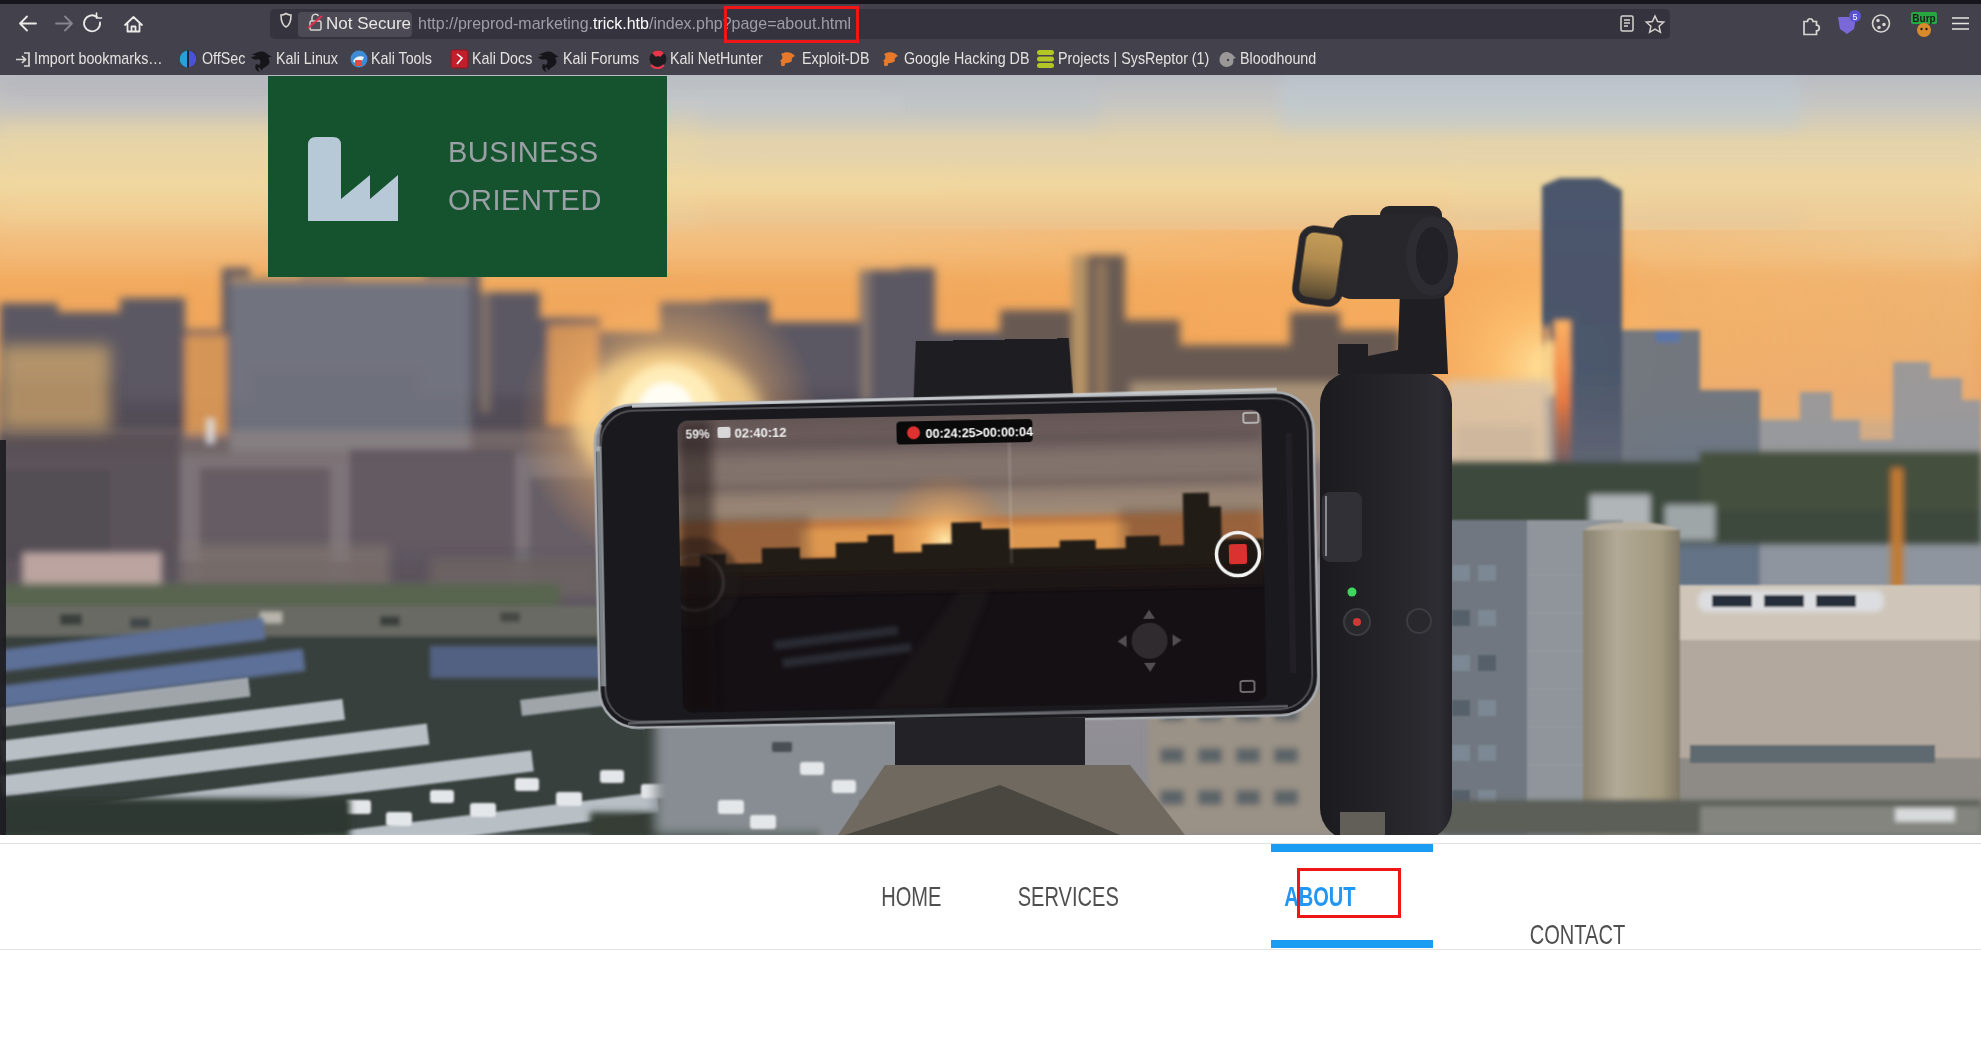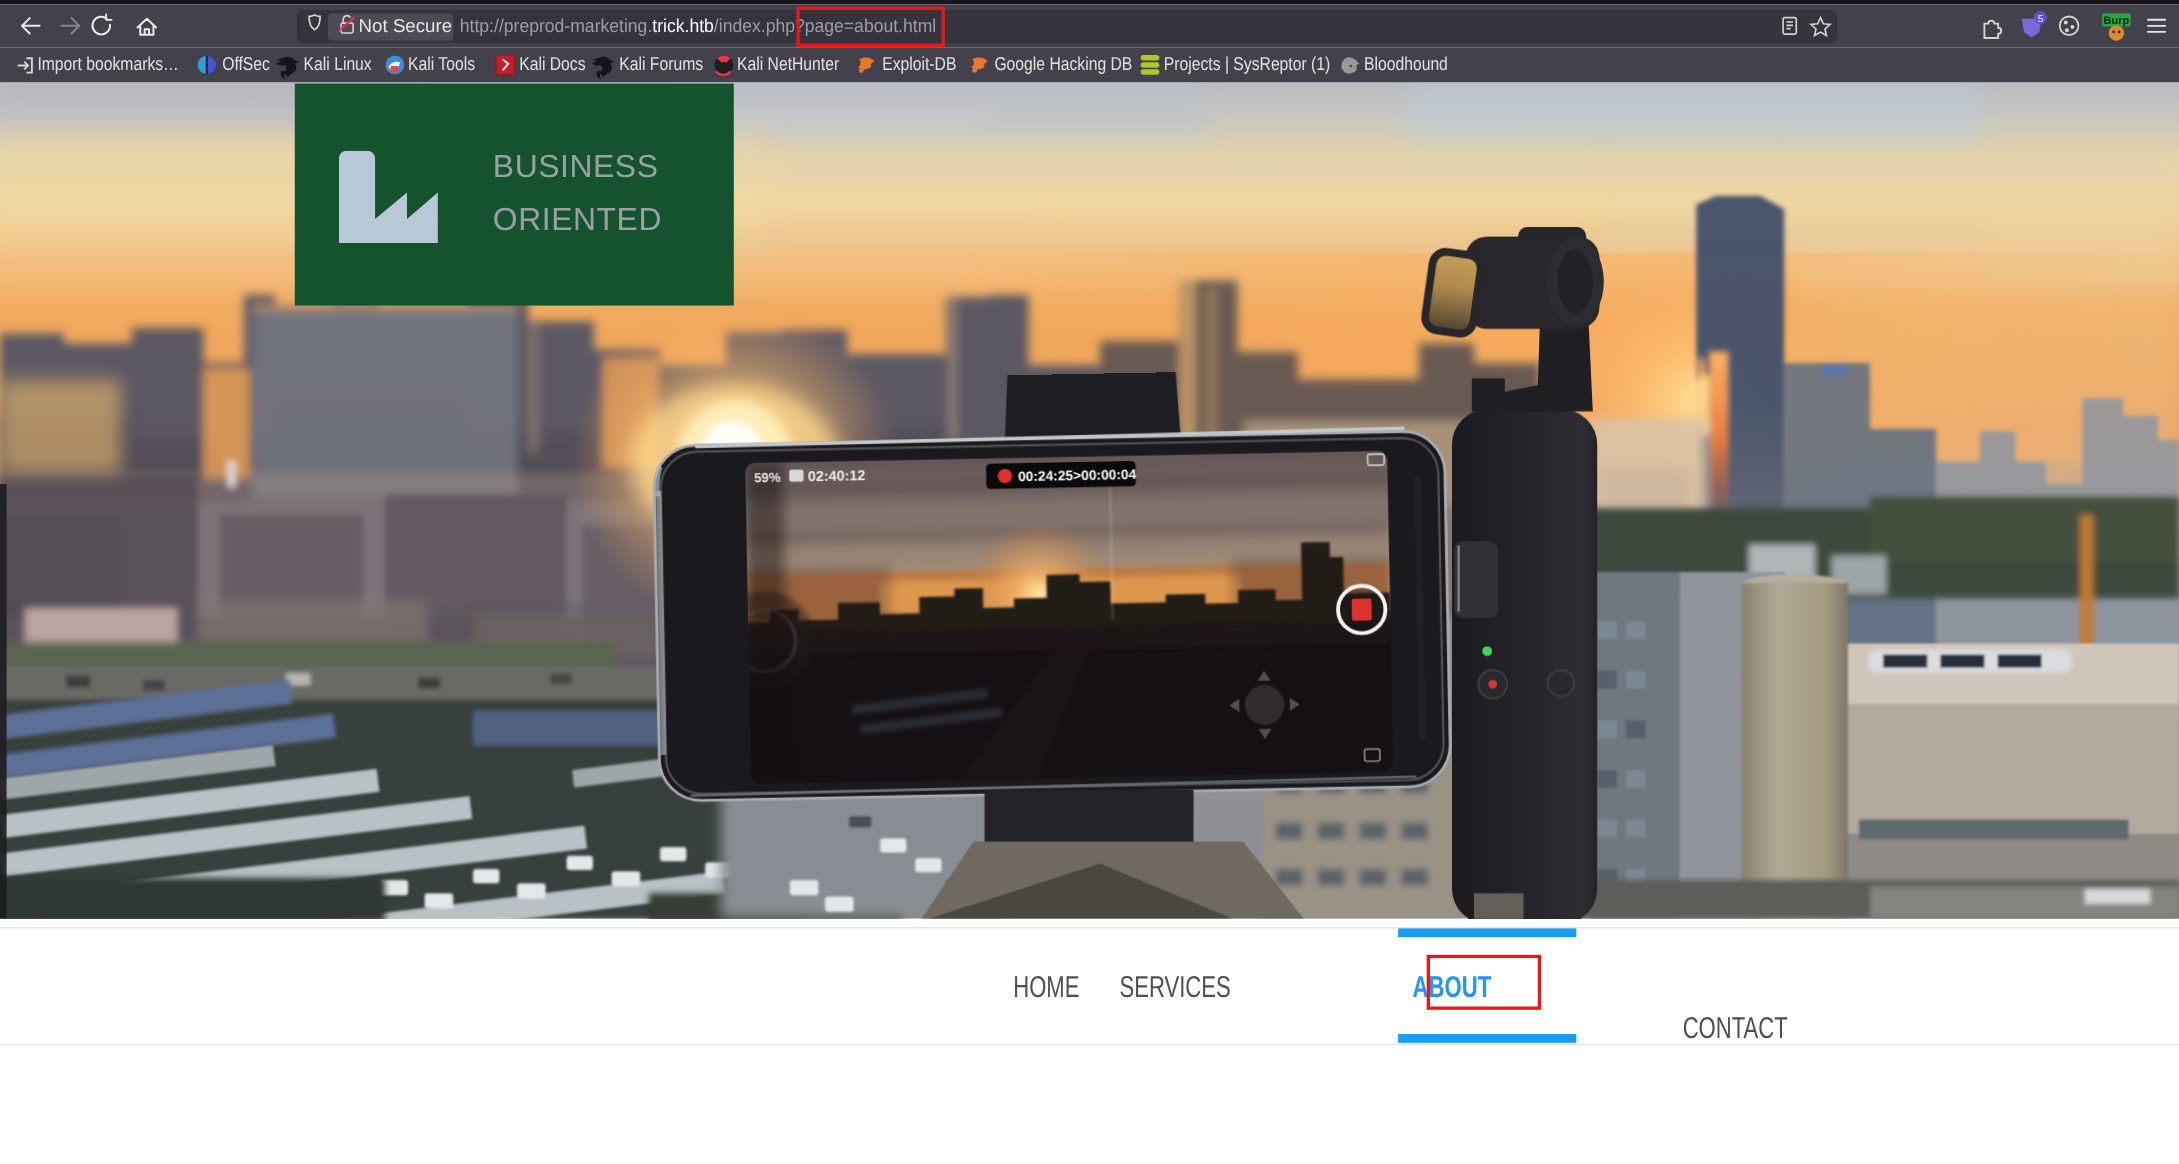--- a/index.html
+++ b/index.html
@@ -496,19 +496,19 @@
   </svg>
   <div class="abs botext" style="left:180px; top:60px;">BUSINESS</div>
   <div class="abs botext" style="left:180px; top:108px;">ORIENTED</div>
 </div>
 
 <div id="nav" class="abs"></div>
 <div class="abs hairline" style="left:0; top:843px; width:1981px;"></div>
 <div class="abs hairline" style="left:0; top:949px; width:1981px;"></div>
 <div class="abs bluebar" style="left:1271px; top:844px;"></div>
 <div class="abs bluebar" style="left:1271px; top:940px;"></div>
-<div class="abs" style="left:830px; top:881px; width:162px; text-align:right;"><span class="navlink">HOME</span></div>
+<div class="abs" style="left:830px; top:881px; width:162px; text-align:center;"><span class="navlink">HOME</span></div>
 <div class="abs" style="left:987px; top:881px; width:162px; text-align:center;"><span class="navlink">SERVICES</span></div>
 <div class="abs" style="left:1271px; top:881px; width:162px; text-align:left;font-weight:bold;"><span class="navlink" style="color:#2196f3">ABOUT</span></div>
 <div class="abs" style="left:1496px; top:881px; width:162px; text-align:center;margin-top:38px;"><span class="navlink">CONTACT</span></div>
 
 <div class="abs redbox" style="left:724px; top:6px; width:135px; height:37px;"></div>
 <div class="abs redbox" style="left:1297px; top:868px; width:104px; height:50px;"></div>
 
 </body></html>

